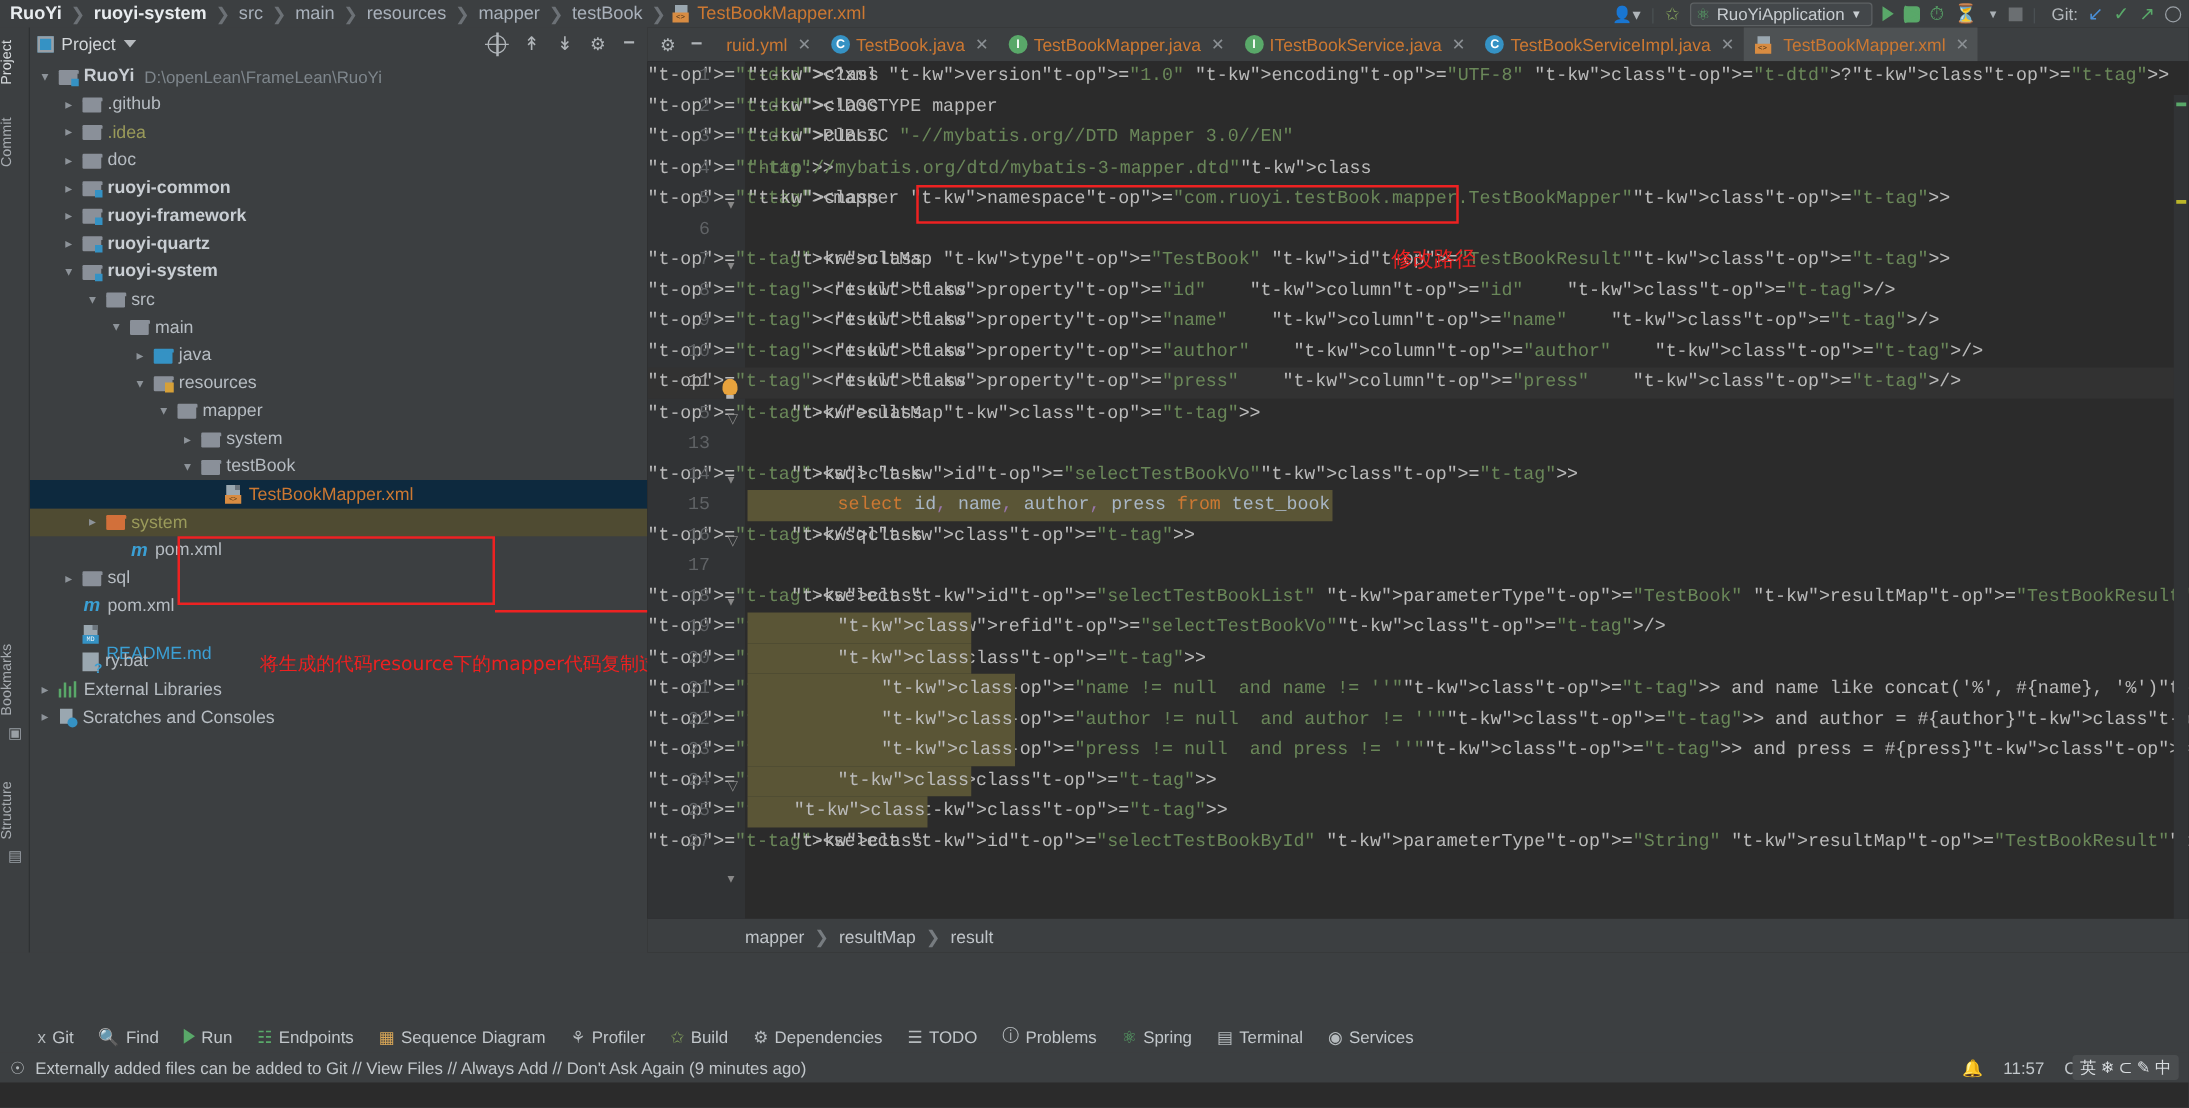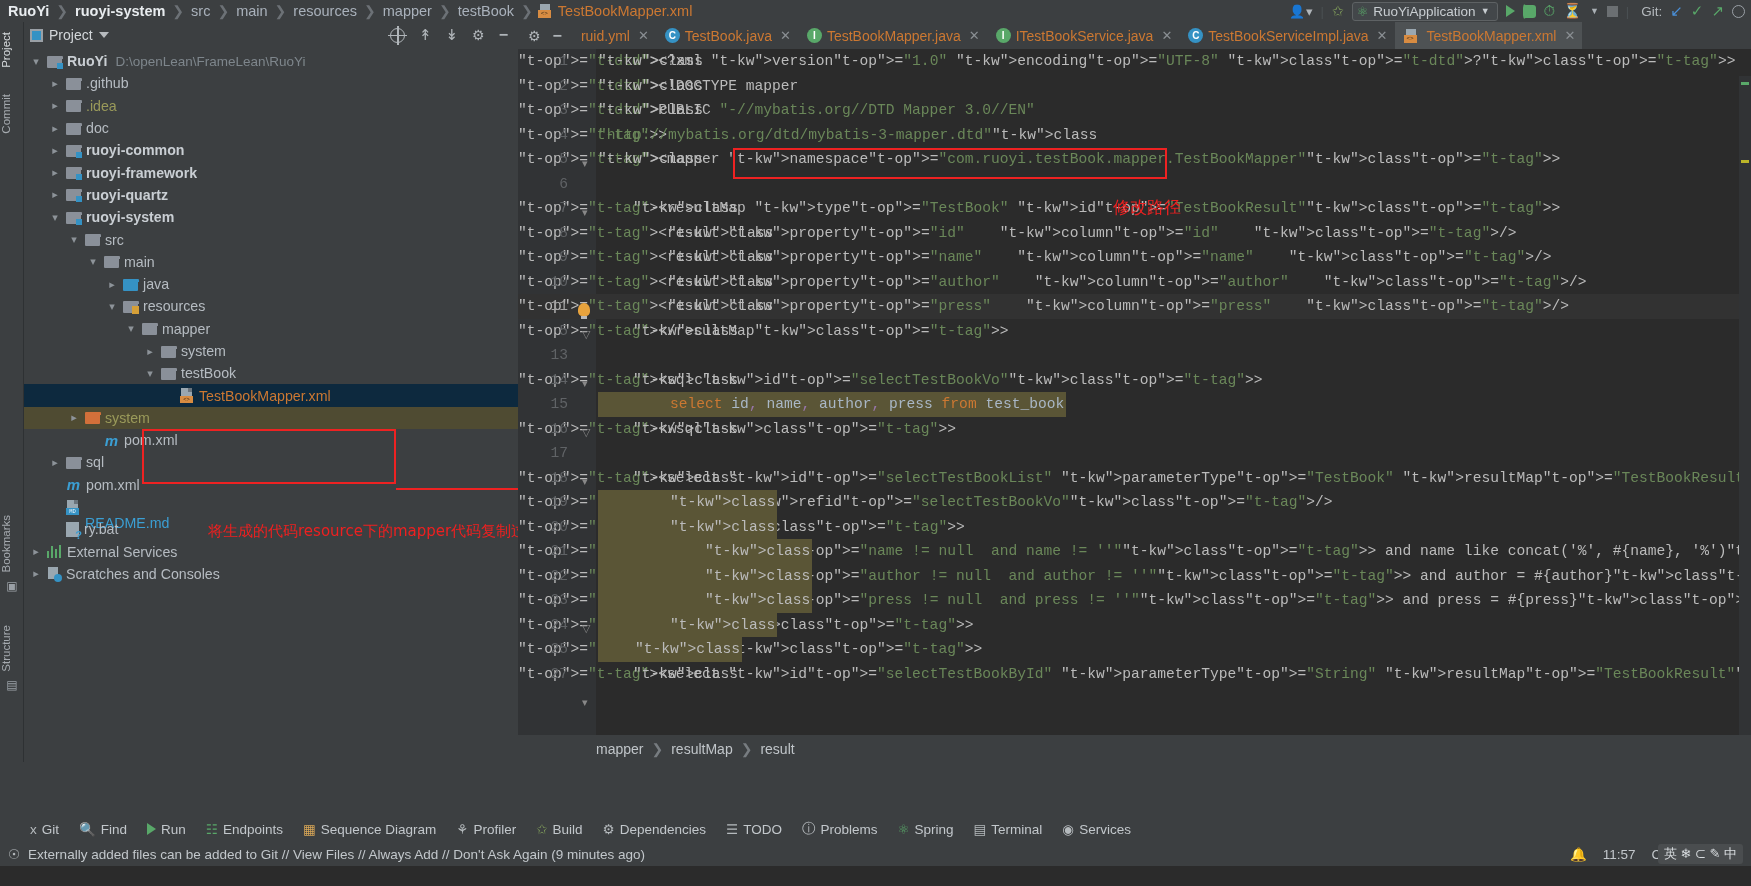--- a/index.html
+++ b/index.html
@@ -502,21 +502,21 @@
         <div class="row">
           <span style="width:6px;flex:none"></span>
           <span class="arrow closed"></span>
           <span style="width:5px;flex:none"></span>
           <span class="libico">
             <i style="height:7px"></i>
             <i style="height:12px"></i>
             <i style="height:9px"></i>
             <i style="height:13px"></i>
           </span>
-          <span class="nm" style="">External Services</span>
+          <span class="nm" style="">External Libraries</span>
         </div>
         <div class="row">
           <span style="width:6px;flex:none"></span>
           <span class="arrow closed"></span>
           <span style="width:5px;flex:none"></span>
           <span class="scratch">
             <span class="pg"></span>
             <span class="cl"></span>
           </span>
           <span class="nm" style="">Scratches and Consoles</span>

